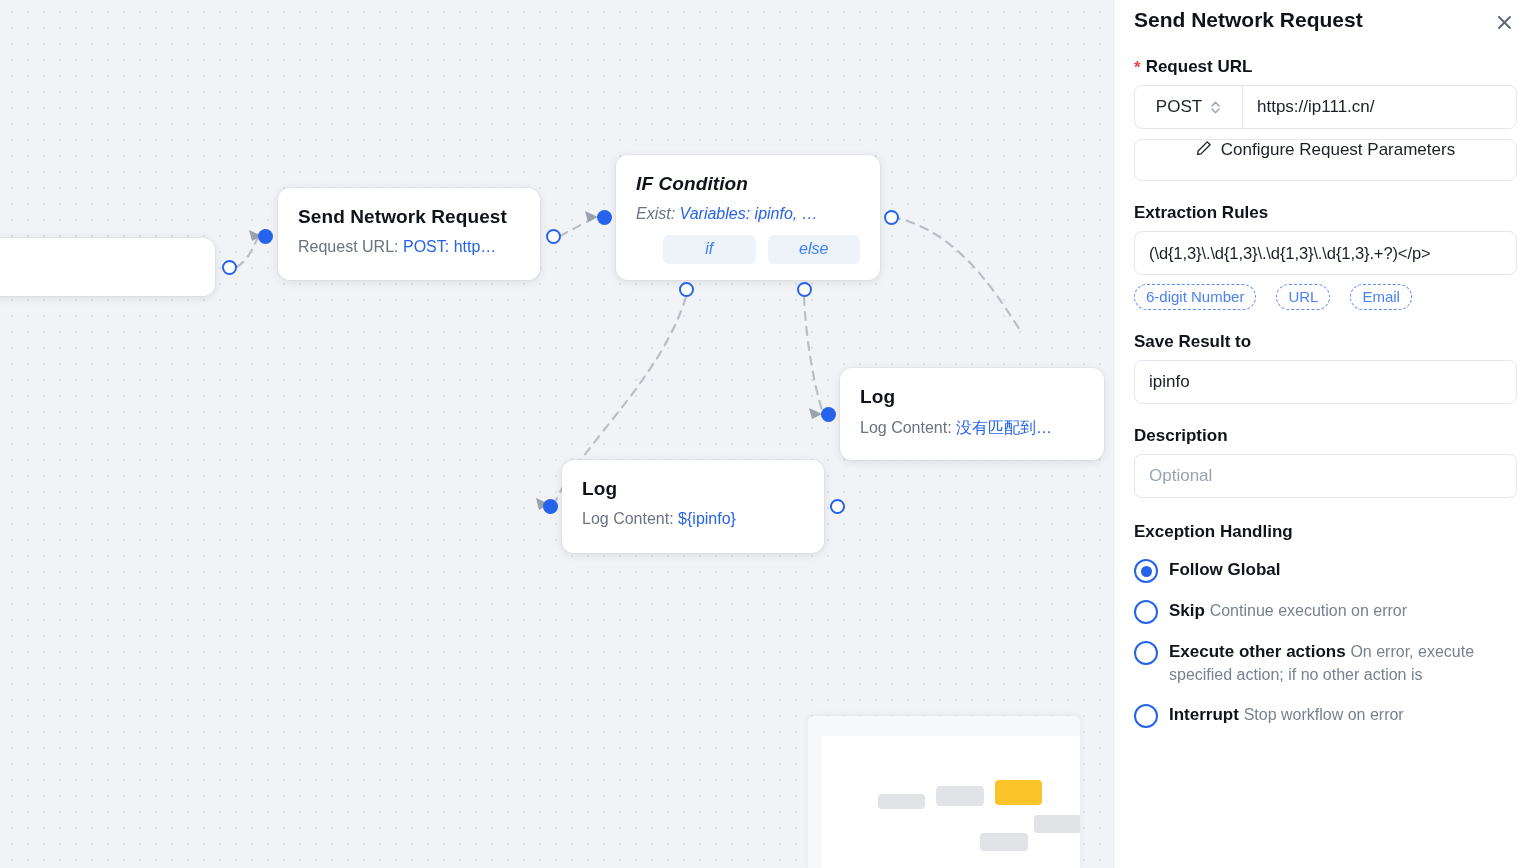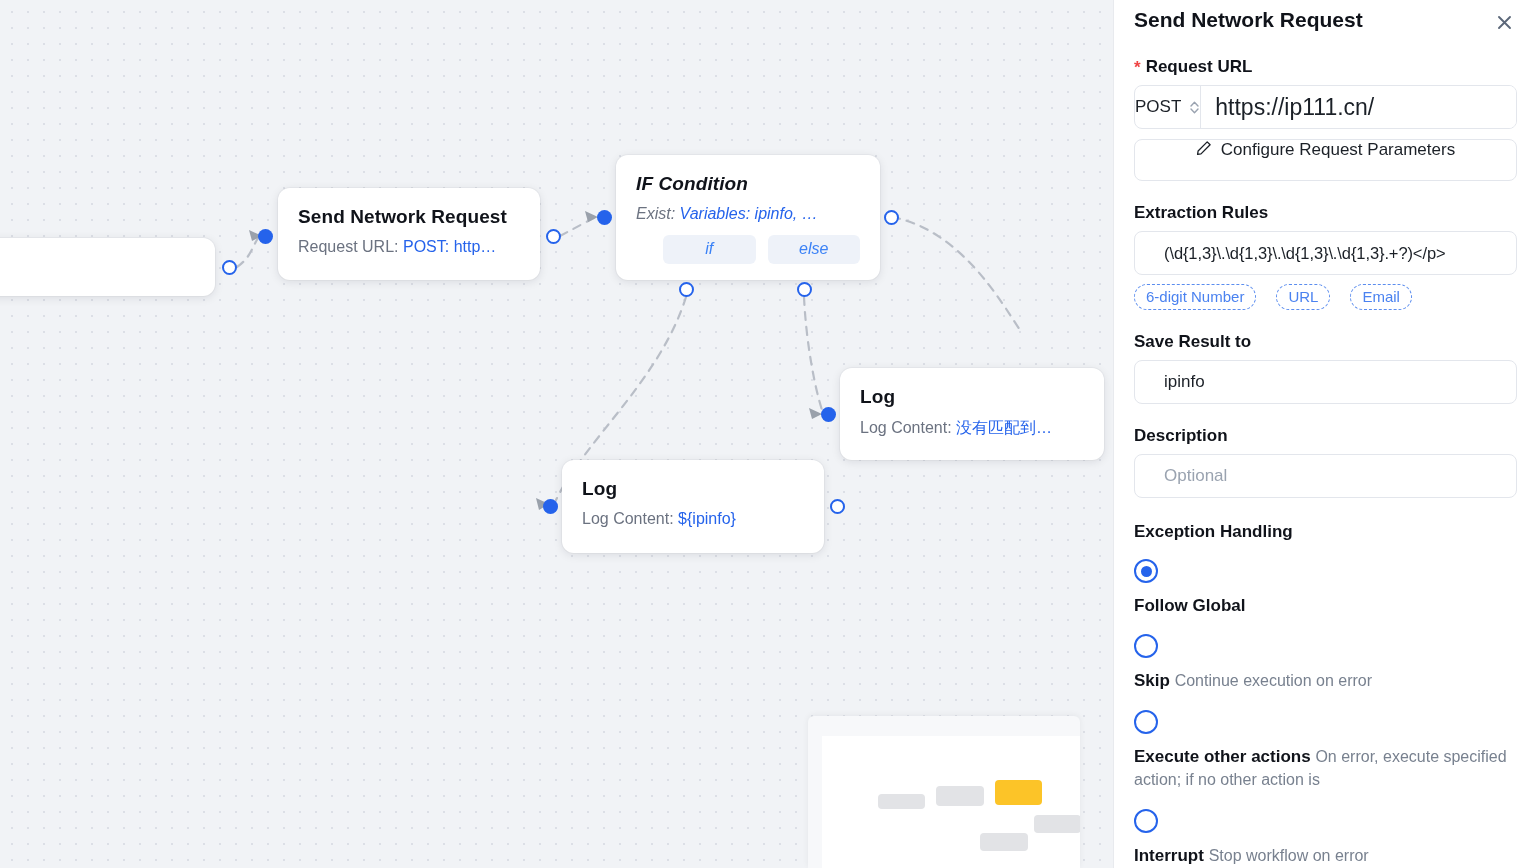--- a/index.html
+++ b/index.html
@@ -94,47 +94,47 @@
   .url-row {
     display: flex; height: 44px;
     border: 1px solid #e3e6ec; border-radius: 8px; overflow: hidden; background: #fff;
   }
   .method-box {
     width: 108px; display: flex; align-items: center; justify-content: center; gap: 8px;
     font-size: 17px; color: #1b2027; border-right: 1px solid #e3e6ec; cursor: pointer;
   }
   .url-input {
     flex: 1; border: 0; outline: none; padding: 0 14px;
-    font-size: 23px; color: #1b2027; font-family: "Liberation Sans", sans-serif;
+    font-size: 17px; color: #1b2027; font-family: "Liberation Sans", sans-serif;
   }
 
   .btn-wide {
     margin-top: 10px; height: 42px; width: 100%;
     display: flex; align-items: flex-start; justify-content: center; gap: 9px;
     border: 1px solid #e3e6ec; border-radius: 8px; background: #fff;
     font-size: 17px; color: #1b2027; cursor: pointer;
   }
 
   .text-input {
     height: 44px; width: 100%;
     border: 1px solid #e3e6ec; border-radius: 8px; background: #fff;
-    padding: 0 29px; font-size: 17px; color: #1b2027; outline: none;
+    padding: 0 14px; font-size: 17px; color: #1b2027; outline: none;
     font-family: "Liberation Sans", sans-serif;
   }
   .text-input::placeholder { color: #9aa3b0; }
   .regex-input { font-size: 16.5px; letter-spacing: -.1px; }
 
   .chips { display: flex; gap: 20px; margin-top: 9px; }
   .chip {
     border: 1px dashed #5b8def; border-radius: 14px;
     color: #4a82f0; font-size: 15px; padding: 3px 11px 4px 11px;
     cursor: pointer; background: #fff;
   }
 
-  .radio-row { display: flex; align-items: flex-start; gap: 11px; margin-top: 16px; cursor: pointer; flex-direction: column; }
+  .radio-row { display: flex; align-items: flex-start; gap: 11px; margin-top: 16px; cursor: pointer; }
   .radio {
     width: 24px; height: 24px; border-radius: 50%; border: 2px solid #2563eb;
     background: #fff; flex: none; margin-top: 1px;
     display: flex; align-items: center; justify-content: center;
   }
   .radio .dot { width: 11px; height: 11px; border-radius: 50%; background: #2563eb; }
   .radio-text { font-size: 17px; color: #10131a; line-height: 1.38; }
   .radio-text .lbl { font-weight: 700; }
   .radio-text .desc { color: #78818f; font-weight: 400; font-size: 16px; }
 </style>

